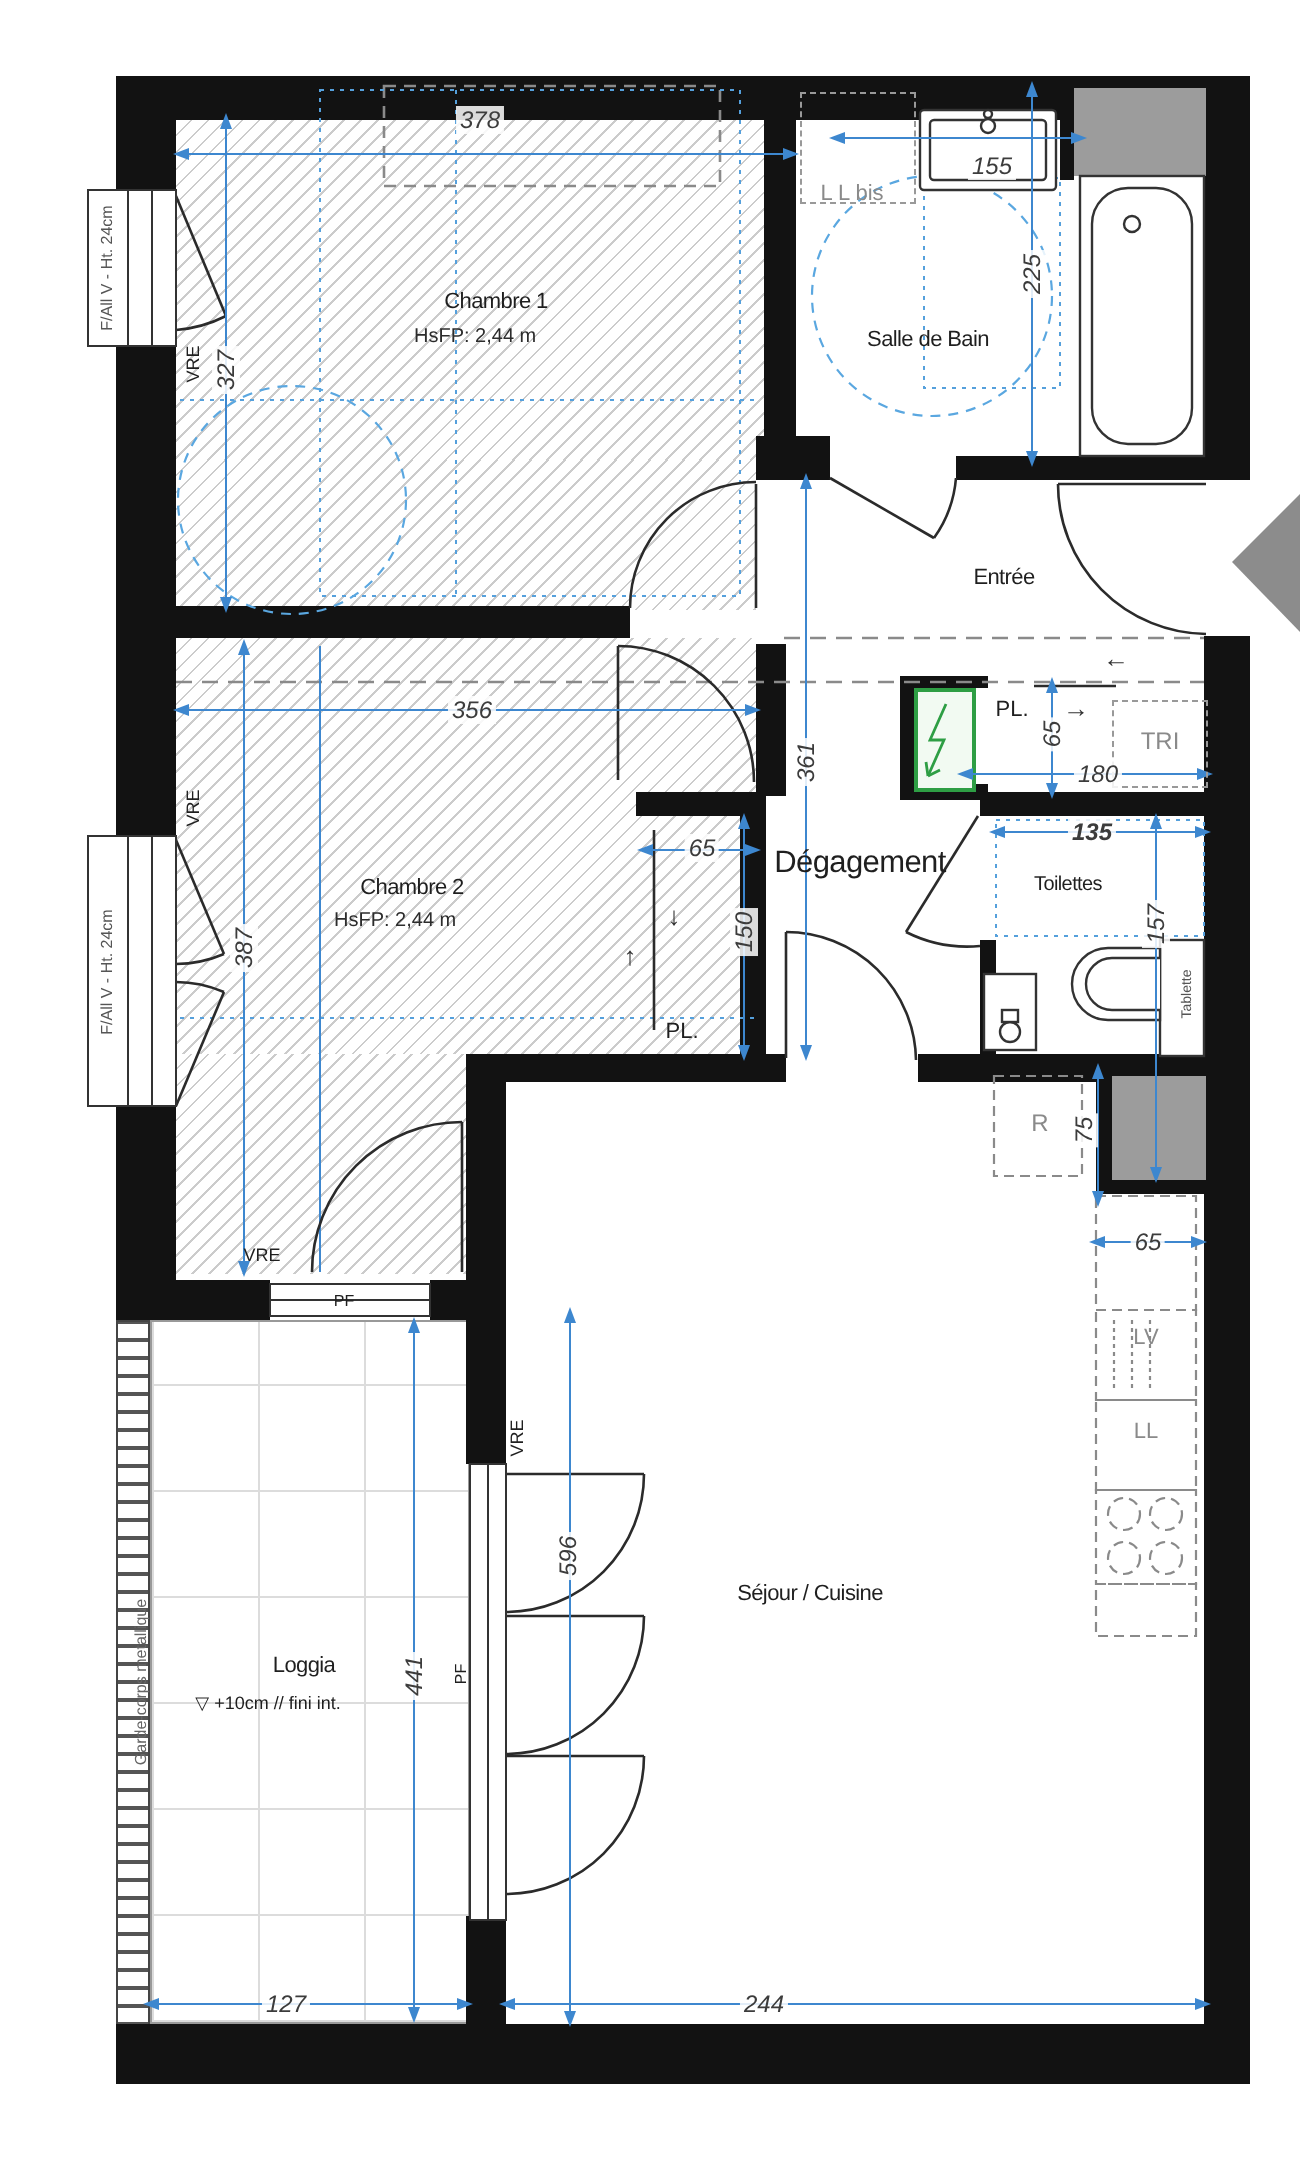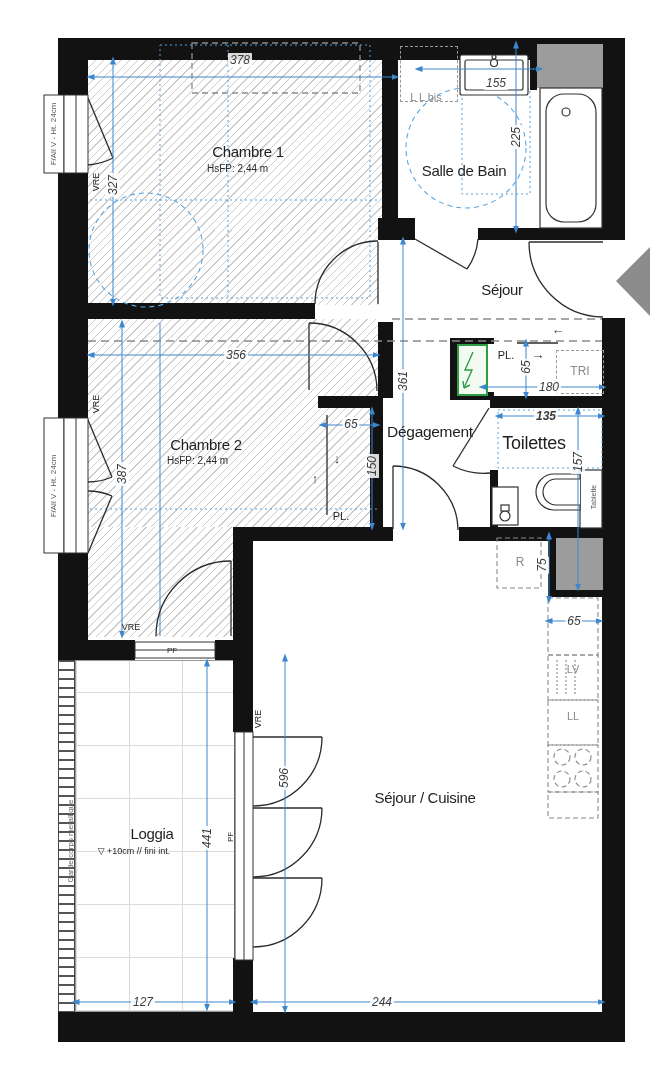--- a/index.html
+++ b/index.html
@@ -12,21 +12,21 @@
      background-image:
        repeating-linear-gradient(0deg,#dcdcdc 0 1px,transparent 1px 53px),
        repeating-linear-gradient(90deg,#dcdcdc 0 1px,transparent 1px 53px);}
   .rail{position:absolute;z-index:2;border:1px solid #444;
      background:repeating-linear-gradient(0deg,#555 0 2px,#fff 2px 9px);}
   .duct{position:absolute;background:#9c9c9c;z-index:3;}
   .panel{position:absolute;z-index:4;background:#f2faf2;border:2px solid #2e9e44;}
   svg.overlay{position:absolute;left:0;top:0;z-index:4;}
   .lbl{position:absolute;z-index:6;color:#1f1f1f;white-space:nowrap;
        transform:translate(-50%,-50%);line-height:1.05;text-align:center;}
-  .room{font-size:15px;letter-spacing:-0.3px;}
+  .room{font-size:11px;letter-spacing:-0.3px;}
   .sub{font-size:10px;color:#2c2c2c;transform:translate(0,-50%);text-align:left;}
   .dim{position:absolute;z-index:6;font-style:italic;font-size:12px;color:#3c3c3c;
        background:rgba(255,255,255,.85);padding:0 2px;white-space:nowrap;
        transform:translate(-50%,-50%);}
   .dim.rot{transform:translate(-50%,-50%) rotate(-90deg);}
   .lbl.rot{transform:translate(-50%,-50%) rotate(-90deg);}
   .gray{color:#8a8a8a;}
   .mid{font-size:11px;}
   .small{font-size:9px;}
   .tiny{font-size:7px;color:#555;}
@@ -249,26 +249,26 @@
       <line x1="253" y1="1002" x2="602" y2="1002"></line>
     </g>
   </svg>
 
   <div class="dashbox" style="left:556px;top:350px;width:46px;height:42px;"></div>
   <div class="dashbox" style="left:400px;top:46px;width:56px;height:54px;"></div>
 
   <div class="lbl room" style="left:248px;top:152px;">Chambre 1</div>
   <div class="lbl sub" style="left:207px;top:169px;">HsFP: 2,44 m</div>
   <div class="lbl room" style="left:464px;top:171px;">Salle de Bain</div>
-  <div class="lbl room" style="left:502px;top:290px;">Séjour</div>
+  <div class="lbl room" style="left:502px;top:290px;">Entrée</div>
   <div class="lbl room" style="left:206px;top:445px;">Chambre 2</div>
   <div class="lbl sub" style="left:167px;top:461px;">HsFP: 2,44 m</div>
   <div class="lbl room" style="left:430px;top:432px;font-size:15.5px;">Dégagement</div>
-  <div class="lbl room" style="left:534px;top:443px;font-size:18px;">Toilettes</div>
-  <div class="lbl room" style="left:425px;top:798px;">Séjour / Cuisine</div>
+  <div class="lbl room" style="left:534px;top:443px;font-size:10px;">Toilettes</div>
+  <div class="lbl room" style="left:405px;top:798px;">Séjour / Cuisine</div>
   <div class="lbl room" style="left:152px;top:834px;">Loggia</div>
   <div class="lbl small" style="left:134px;top:852px;">▽ +10cm // fini int.</div>
 
   <div class="lbl mid" style="left:506px;top:356px;">PL.</div>
   <div class="lbl mid" style="left:341px;top:517px;">PL.</div>
   <div class="lbl mid gray" style="left:580px;top:371px;font-size:12px;">TRI</div>
   <div class="lbl mid gray" style="left:520px;top:562px;font-size:12px;">R</div>
   <div class="lbl mid gray" style="left:573px;top:670px;">LV</div>
   <div class="lbl mid gray" style="left:573px;top:717px;">LL</div>
   <div class="lbl mid gray" style="left:426px;top:70px;margin-top:28px;">L L bis</div>

